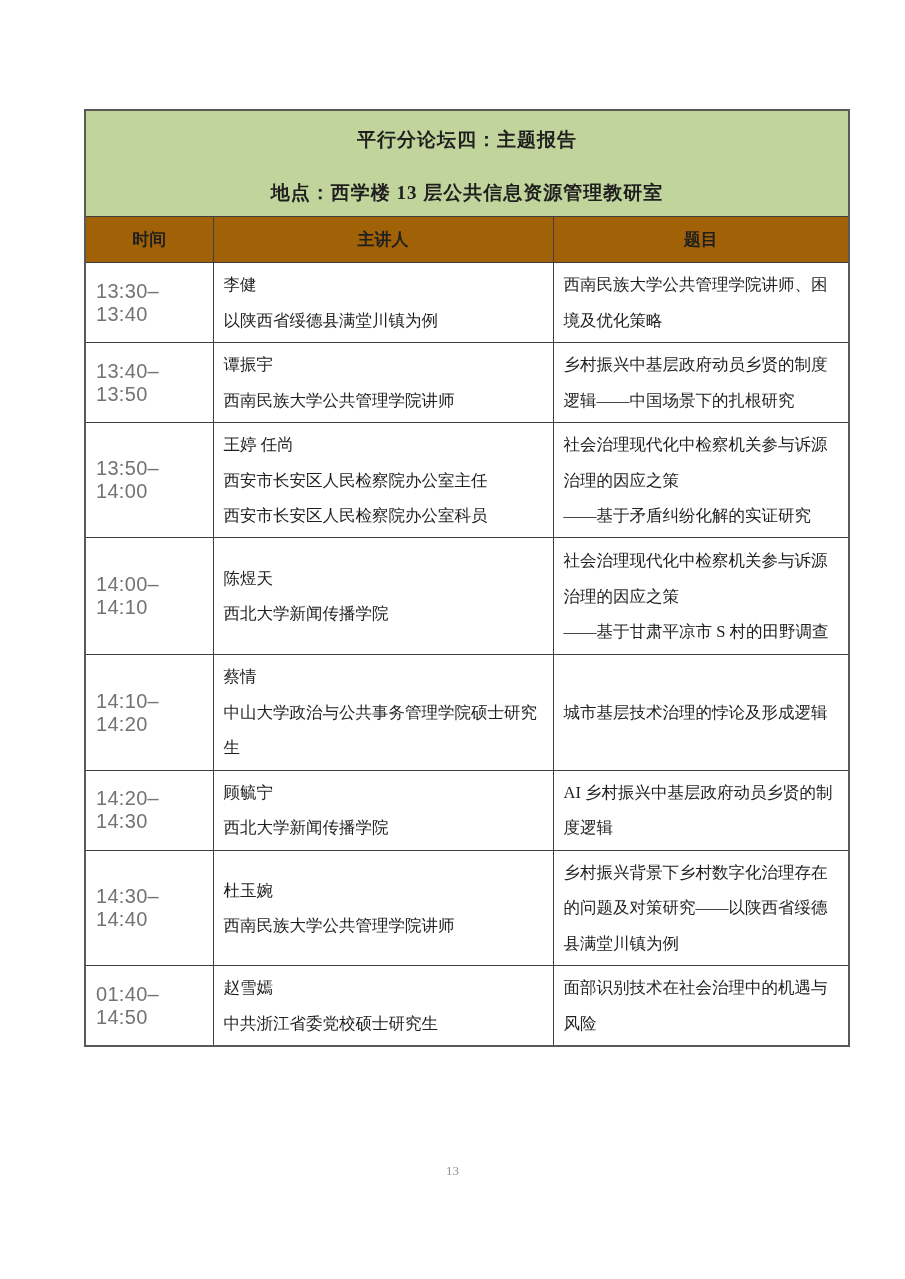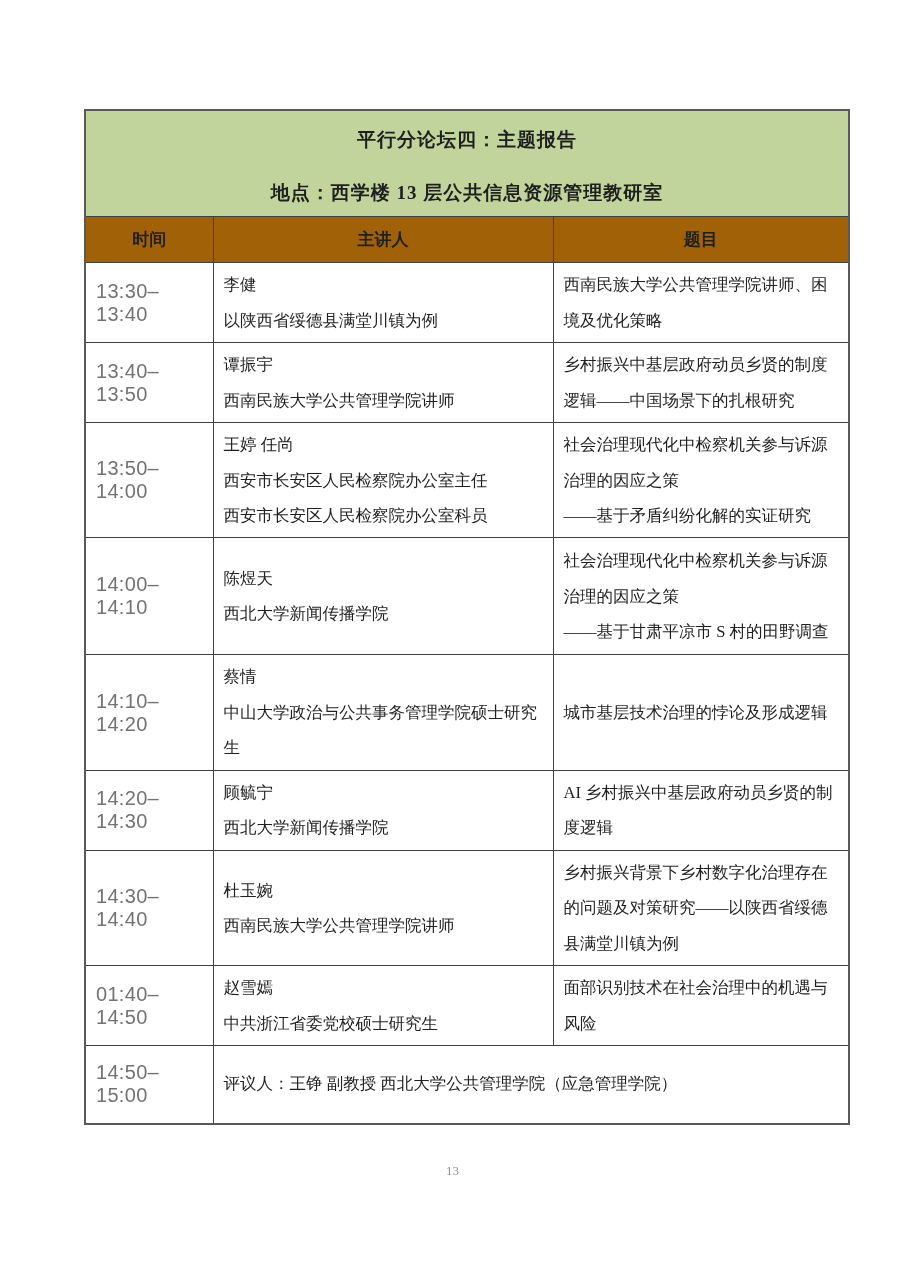--- a/index.html
+++ b/index.html
@@ -179,22 +179,18 @@
         <tr>
           <td class="cell time">01:40–14:50</td>
           <td class="cell speaker">
             <div class="line">赵雪嫣</div>
             <div class="line">中共浙江省委党校硕士研究生</div>
           </td>
           <td class="cell topic">
             <div class="line">面部识别技术在社会治理中的机遇与风险</div>
           </td>
         </tr>
-        <tr>
-          <td class="cell time">14:50–15:00</td>
-          <td colspan="2" class="cell merged">评议人：王铮 副教授 西北大学公共管理学院（应急管理学院）</td>
-        </tr>
       </tbody>
   </table>
 
   <div class="page-number">13</div>
 
 </div>
 
 </body></html>

